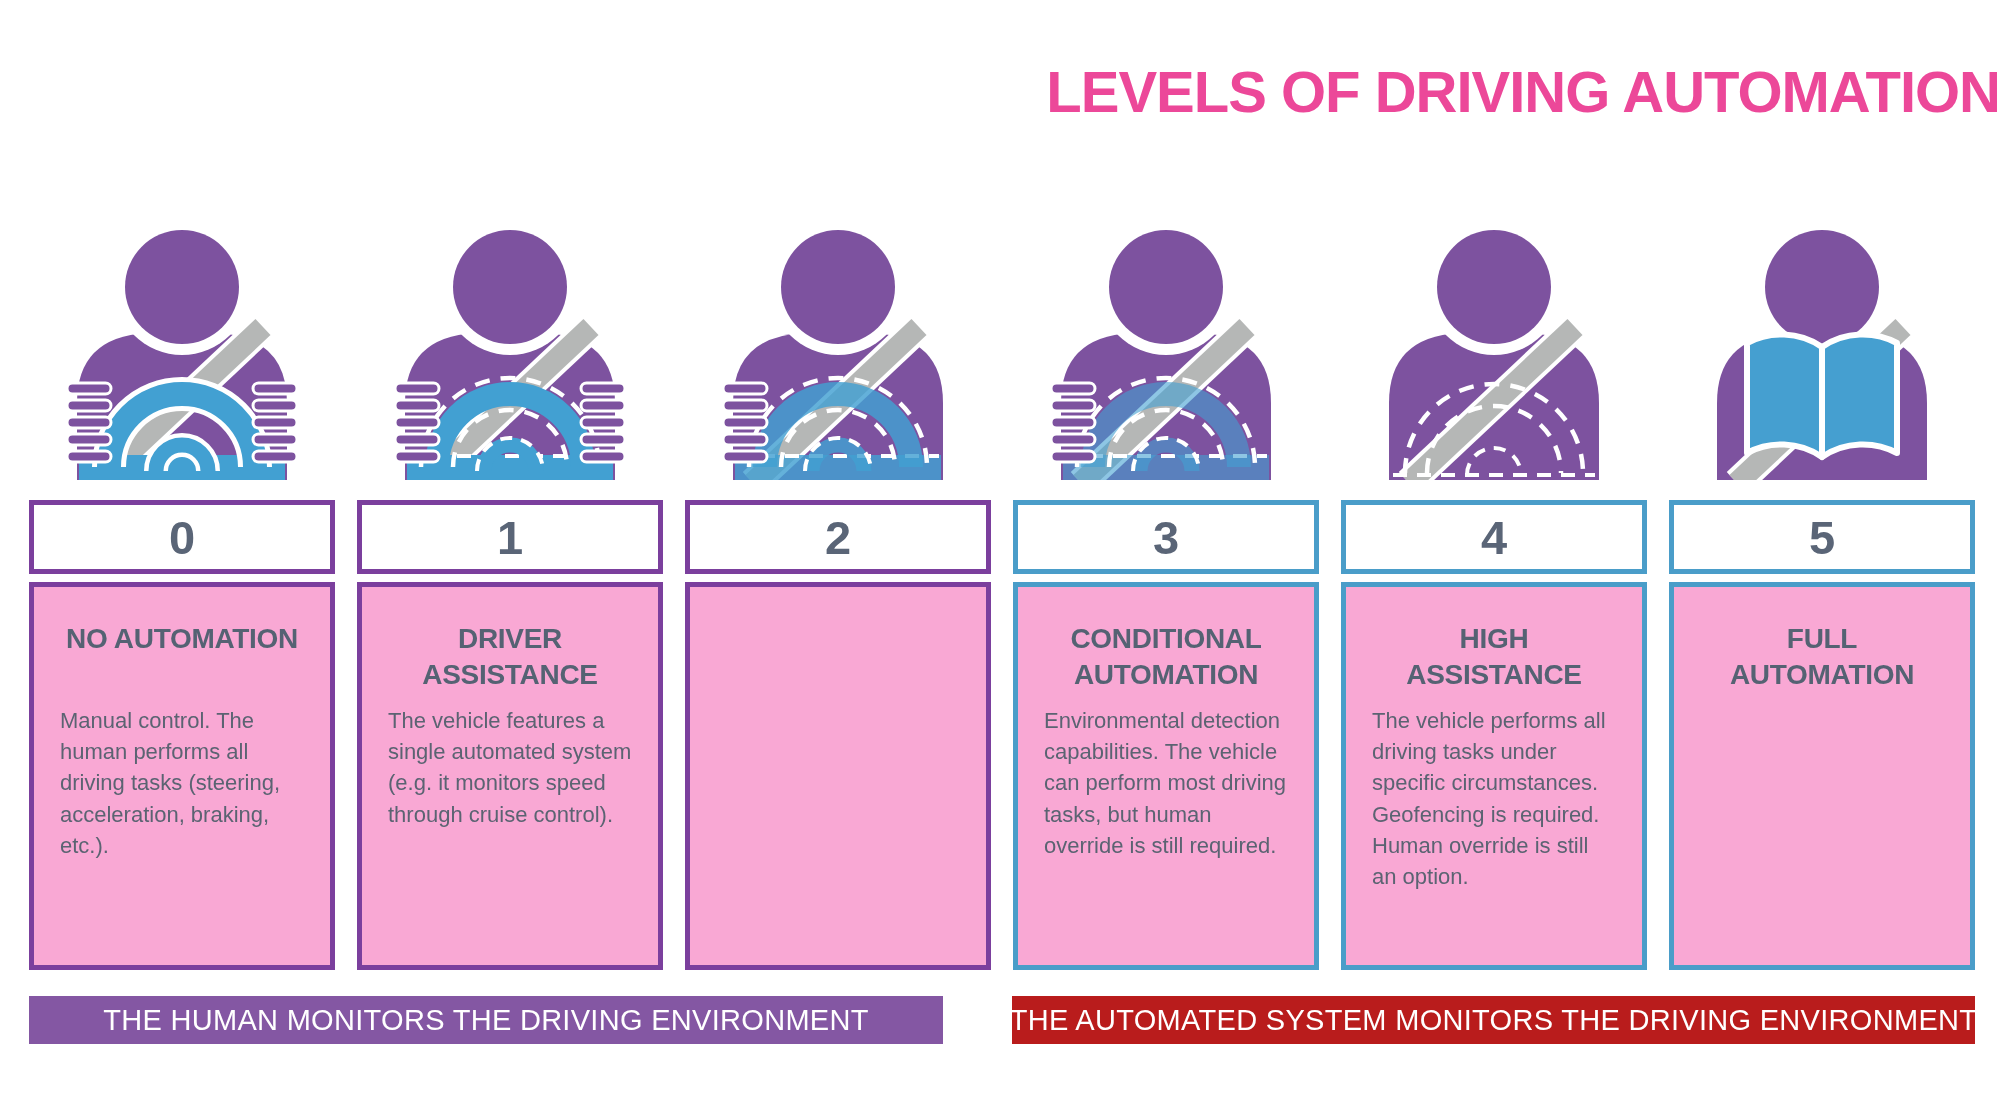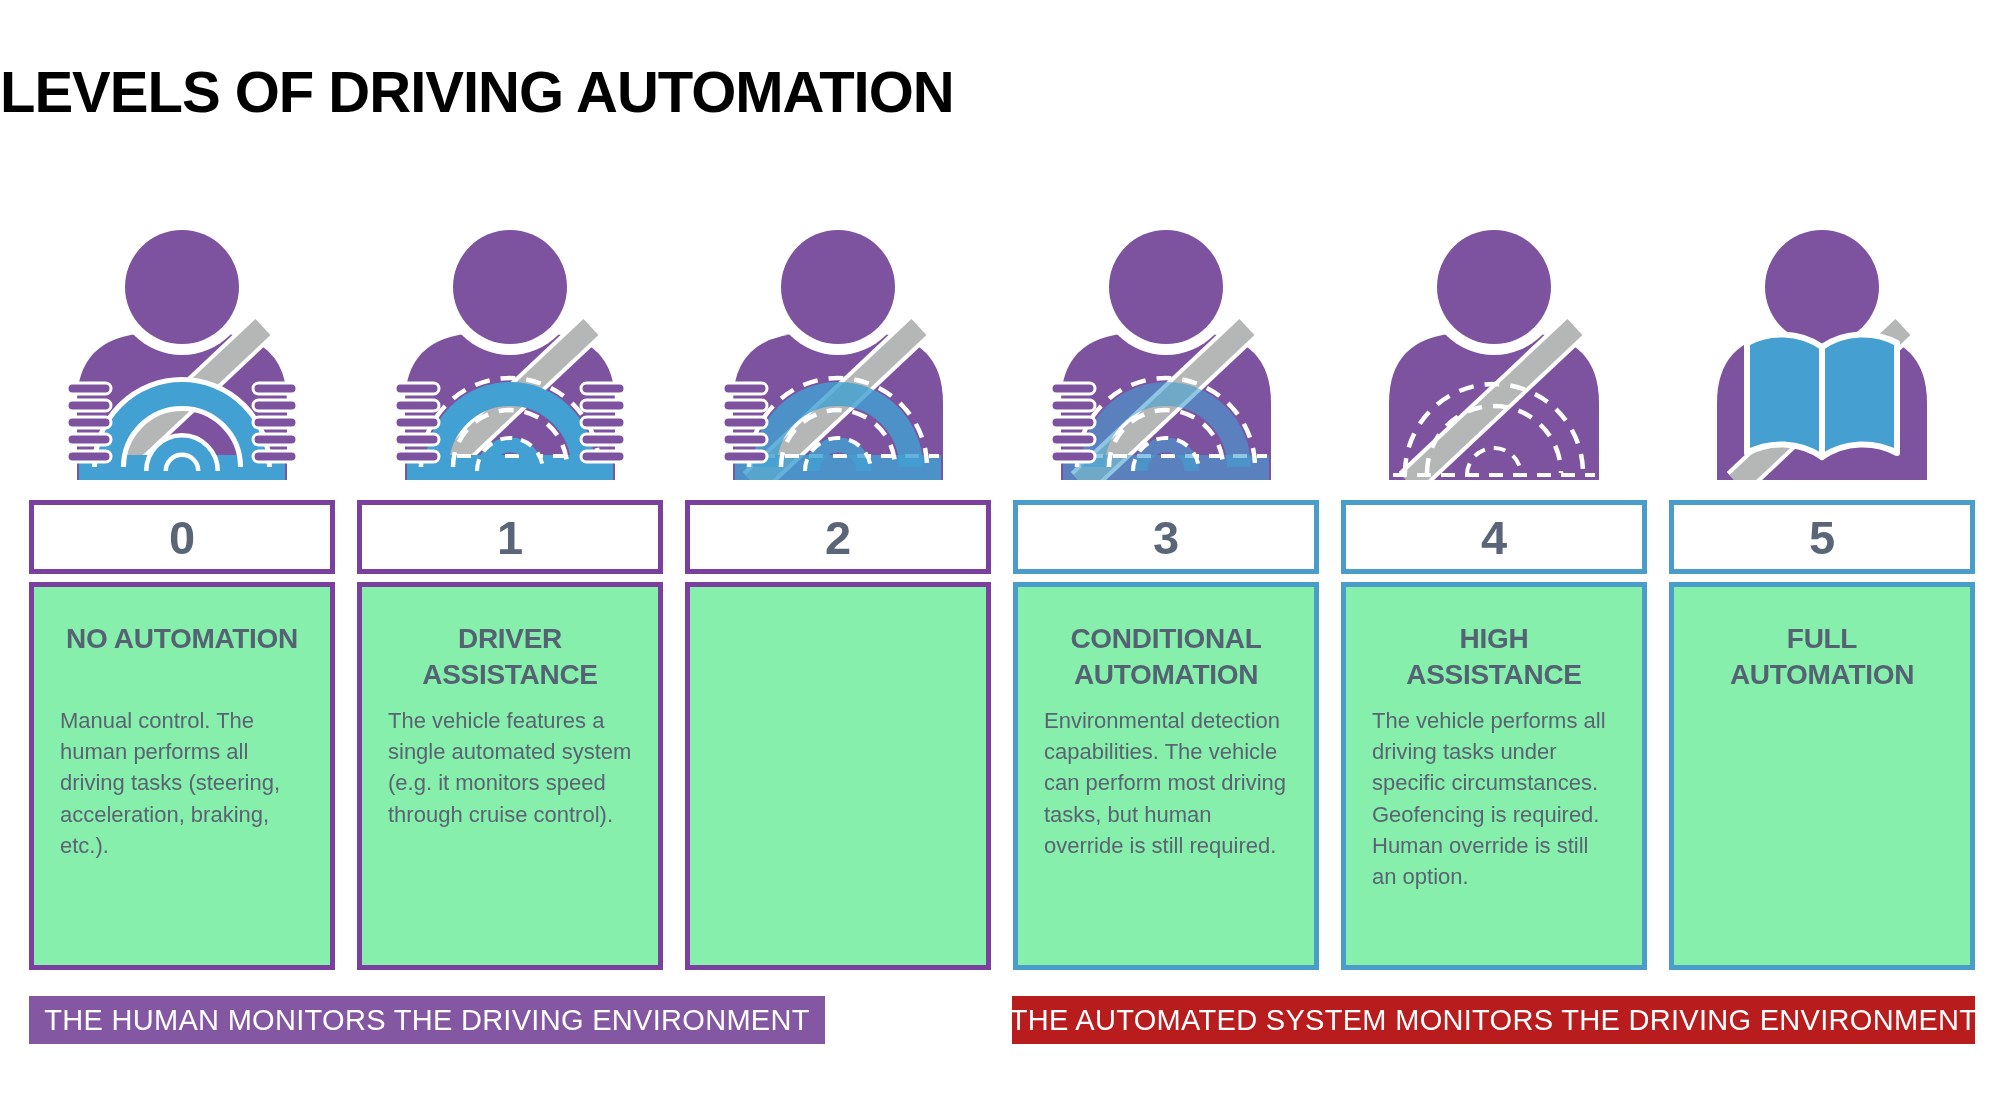--- a/index.html
+++ b/index.html
@@ -1,56 +1,56 @@
 <!DOCTYPE html>
 <html><head>
 <meta charset="utf-8">
 <style>
   html,body{margin:0;padding:0;background:#ffffff;}
   .canvas{
     position:relative;width:2000px;height:1093px;background:#ffffff;overflow:hidden;
     font-family:"Liberation Sans","DejaVu Sans",sans-serif;
   }
   .title{
-    position:absolute;top:58px;left:0;width:2000px;text-align:left;
-    font-size:58px;font-weight:bold;color:#000000;letter-spacing:-1px;
+    position:absolute;top:58px;left:0;width:2000px;text-align:right;
+    font-size:58px;font-weight:bold;color:#ec4899;letter-spacing:-1px;
   }
   .figures-row{
     position:absolute;top:222px;left:29px;width:1946px;height:258px;
     display:grid;grid-template-columns:repeat(6,306px);justify-content:space-between;
   }
   .figure-cell{display:flex;align-items:flex-end;justify-content:center;}
   .boxes-row{
     position:absolute;top:500px;left:29px;width:1946px;height:470px;
     display:grid;grid-template-columns:repeat(6,306px);justify-content:space-between;
   }
   .level-col{display:flex;flex-direction:column;height:470px;box-sizing:border-box;}
   .num-box{
     box-sizing:border-box;height:74px;border:5px solid;background:#fff;
     display:flex;align-items:center;justify-content:center;
     font-size:47px;font-weight:bold;color:#5a6577;margin-bottom:8px;flex:none;
   }
   .body-box{
-    box-sizing:border-box;flex:1;border:5px solid;background:#86efac;
+    box-sizing:border-box;flex:1;border:5px solid;background:#f9a8d4;
     padding:34px 26px 20px 26px;
   }
   .purple-theme{border-color:#7b3f9d;}
   .blue-theme{border-color:#4a9dc9;}
   .level-name{
     text-align:center;font-size:28px;font-weight:bold;color:#556273;
     line-height:1.3;letter-spacing:-0.3px;min-height:74px;
   }
   .level-desc{
     margin-top:10px;font-size:22px;color:#5b6372;line-height:1.42;text-align:left;
   }
   .banner{
     position:absolute;top:996px;height:48px;display:flex;align-items:center;justify-content:center;
     color:#ffffff;font-size:29px;letter-spacing:0.3px;white-space:nowrap;
   }
-  .banner-human{left:29px;width:796px;background:#8457a3;}
+  .banner-human{left:29px;width:914px;background:#8457a3;}
   .banner-automated{left:1012px;width:963px;background:#b91c1c;}
   svg{display:block;}
 </style>
 </head>
 <body>
 
 <div class="canvas">
 
   <div class="title">LEVELS OF DRIVING AUTOMATION</div>
 

